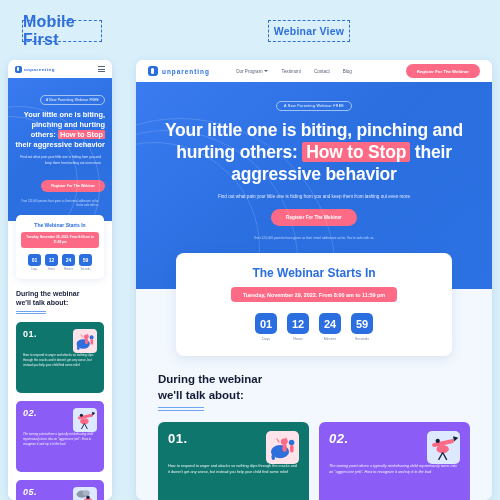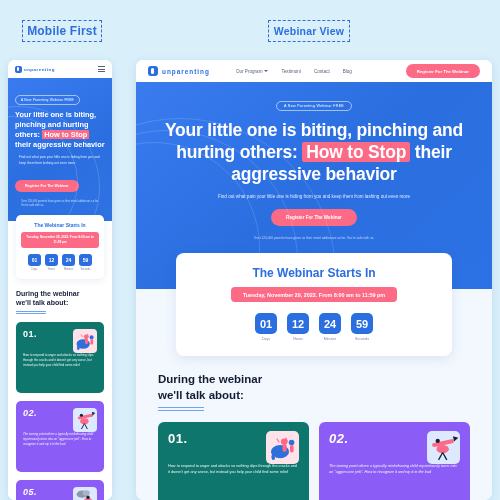--- a/index.html
+++ b/index.html
@@ -14,21 +14,21 @@
   
   .view-label{
     position:absolute;
     border:1px dashed #2f6fdb;
     color:#2f6fdb;
     font-weight:bold;
     letter-spacing:.2px;
     display:flex;align-items:center;justify-content:center;
     background:transparent;
   }
-  #lbl-mobile{left:22px;top:20px;width:78px;height:20px;font-size:12px;}
+  #lbl-mobile{left:22px;top:20px;width:78px;height:20px;font-size:16px;}
   #lbl-desktop{left:268px;top:20px;width:80px;height:20px;font-size:10.5px;}
 
   
   .pink{background:#0f766e;}
   .blue{background:#8b5cf6;font-style:italic;}
 
   
   #mobile{
     position:absolute;left:8px;top:60px;width:104px;height:440px;
     background:#ffffff;border-radius:7px;overflow:hidden;
@@ -37,21 +37,21 @@
   #m-topbar{height:18px;display:flex;align-items:center;justify-content:space-between;padding:0 7px;background:#fff;}
   .m-logo{display:flex;align-items:center;gap:2px;}
   .m-logo .mark{width:7px;height:7px;border-radius:2px;background:#2a6ee0;position:relative;}
   .m-logo .mark:after{content:"";position:absolute;left:2px;top:1.5px;width:2px;height:4px;background:#fff;border-radius:1px;}
   .m-logo .wm{font-size:4.4px;font-weight:bold;color:#2a6ee0;letter-spacing:.5px;text-transform:lowercase;}
   .hamburger{display:flex;flex-direction:column;gap:1.2px;}
   .hamburger i{display:block;width:7px;height:1px;background:#55617a;}
 
   #m-hero{
     background:linear-gradient(150deg,#3a7cf0 0%,#2a6ee0 55%,#2f73e3 100%);
-    padding:9px 7px 10px;text-align:left;position:relative;overflow:hidden;
+    padding:9px 7px 10px;text-align:right;position:relative;overflow:hidden;
   }
   #m-hero .arc{position:absolute;border:1px solid rgba(255,255,255,.17);border-radius:50%;}
   .m-pill{
     display:inline-block;border:.6px solid rgba(255,255,255,.55);border-radius:20px;
     color:#fff;font-size:3.3px;padding:1.6px 5px;margin-bottom:5px;letter-spacing:.2px;
   }
   .m-h1{color:#fff;font-size:7.4px;font-weight:bold;line-height:1.38;margin:0 0 5px;}
   .m-h1 .hl{background:#fc6a85;padding:0 2px;border-radius:1px;}
   .m-sub{color:#dce9ff;font-size:3.3px;line-height:1.6;margin:0 0 7px;padding:0 4px;}
   .m-cta{

